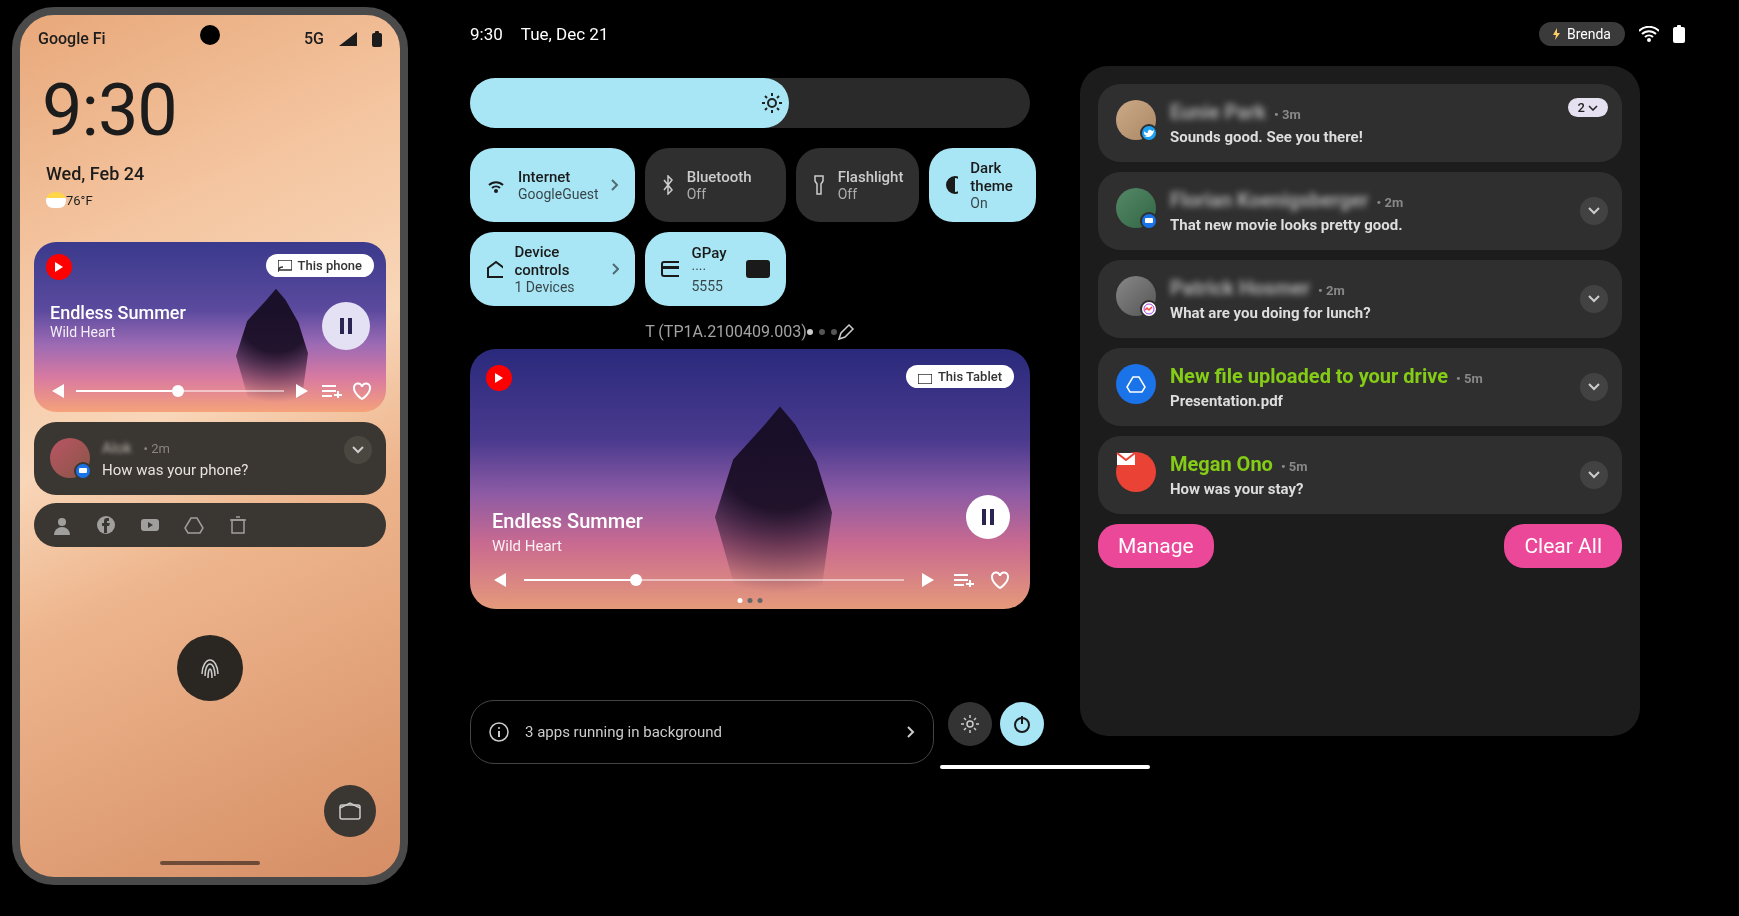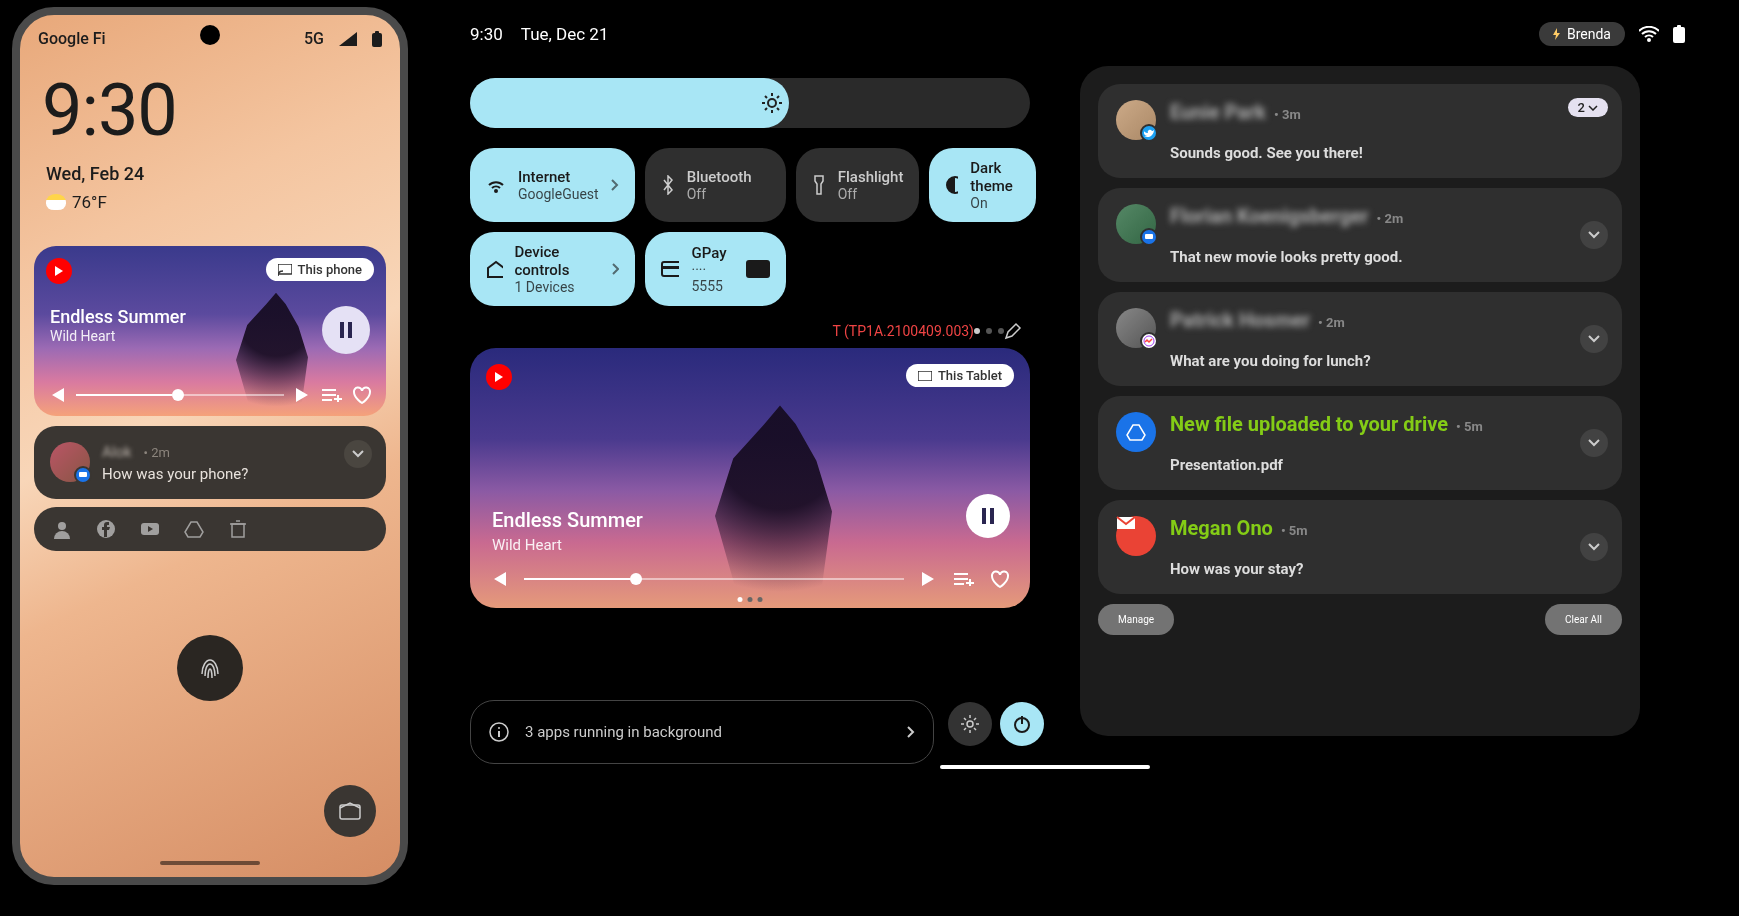--- a/index.html
+++ b/index.html
@@ -29,21 +29,21 @@
     width:20px; height:20px; border-radius:50%; background:#000;
   }
   .phone-statusbar {
     display:flex; justify-content:space-between; align-items:center;
     padding: 14px 18px 0; font-size:16px; font-weight:500;
   }
   .phone-status-right { display:flex; align-items:center; gap:15px; }
   .phone-clock { font-size:72px; font-weight:400; padding:20px 0 0 22px; letter-spacing:-1px; }
   .phone-date-row { display:flex; align-items:center; gap:14px; padding:10px 0 0 26px; }
   .phone-date { font-size:18px; font-weight:500; }
-  .phone-weather { display:flex; align-items:center; gap:6px; padding:8px 0 0 26px; font-size:17px;}
+  .phone-weather { display:flex; align-items:center; padding:8px 0 0 26px; font-size:13px;}
   .weather-icon { width:20px;height:16px;border-radius:50% 50% 40% 40%;background:linear-gradient(#ffd54a 40%,#fff 40%);}
 
   .phone-media {
     margin:34px 14px 0; border-radius:22px; height:170px;
     background: linear-gradient(180deg,#3a3a8c 0%,#5b4a9e 40%,#9b6ab4 60%,#d97aa0 80%,#f5a27a 100%);
     position:relative; color:#fff; overflow:hidden;
   }
   .silhouette {
     position:absolute; right:30px; bottom:0; width:160px; height:140px;
     background: radial-gradient(circle at 50% 30%, rgba(20,10,30,.9) 30%, transparent 70%);
@@ -110,32 +110,32 @@
   .brightness-icon{position:absolute;left:54%;top:50%;transform:translate(-50%,-50%);color:#222;}
 
   .tiles{display:grid;grid-template-columns:repeat(4,1fr);gap:10px;}
   .tile{height:74px;border-radius:24px;padding:0 16px;display:flex;align-items:center;gap:12px;background:#2f2f2f;color:#ccc;}
   .tile.active{background:#a8e6f5;color:#1a1a1a;}
   .tile-text .t1{font-size:15px;font-weight:500;}
   .tile-text .t2{font-size:14px;opacity:.8;}
   .tile .chev{margin-left:auto;opacity:.6;}
   .gpay-card{width:28px;height:18px;background:#1a1a1a;border-radius:3px;margin-left:auto;}
 
-  .build-row{display:flex;justify-content:flex-end;align-items:center;margin:16px 8px 8px;font-size:14px;color:#ef4444;}
+  .build-row{display:flex;justify-content:center;align-items:center;margin:16px 8px 8px;font-size:16px;color:#a3a3a3;}
   .dots{display:flex;gap:6px;}
   .dots span{width:6px;height:6px;border-radius:50%;background:#555;}
   .dots span.on{background:#ccc;}
 
   .tablet-media{
     border-radius:26px;height:260px;position:relative;color:#fff;overflow:hidden;
     background: linear-gradient(180deg,#2a2a7c 0%,#4a3a8e 35%,#8b5aa4 55%,#c96a90 75%,#e59a7a 100%);
   }
   .tablet-media .silhouette{right:120px;bottom:0;width:260px;height:230px;}
   .tablet-media .yt-badge{left:16px;top:16px;}
-  .tablet-media .cast-chip{right:16px;top:16px;}
+  .tablet-media .cast-chip{right:16px;top:16px;align-items:flex-end;}
   .tablet-media .title{position:absolute;left:22px;bottom:76px;font-size:20px;font-weight:500;}
   .tablet-media .artist{position:absolute;left:22px;bottom:54px;font-size:15px;opacity:.9;}
   .tablet-media .play-btn{right:20px;bottom:70px;top:auto;width:44px;height:44px;background:#fff;}
   .tablet-media .media-controls{bottom:20px;left:20px;right:20px;gap:16px;}
   .tablet-media .wave::after{width:28%;}
   .tablet-media .wave-knob{left:28%;}
   .media-dots{position:absolute;left:50%;transform:translateX(-50%);bottom:6px;display:flex;gap:5px;}
   .media-dots span{width:5px;height:5px;border-radius:50%;background:#666;}
   .media-dots span.on{background:#fff;}
 
@@ -159,25 +159,25 @@
   .n-card{background:#2f2f2f;border-radius:22px;padding:16px 18px;margin-bottom:10px;display:flex;gap:14px;position:relative;}
   .n-avatar{width:40px;height:40px;border-radius:50%;background:linear-gradient(135deg,#7a6,#568);flex-shrink:0;position:relative;}
   .n-avatar.icon{background:#1a73e8;display:flex;align-items:center;justify-content:center;}
   .n-avatar.gmail{background:#ea4335;}
   .n-avatar .app-dot{position:absolute;right:-2px;bottom:-2px;width:18px;height:18px;border-radius:50%;border:2px solid #2f2f2f;display:flex;align-items:center;justify-content:center;}
   .n-content{flex:1;font-weight:bold;}
   .n-head{display:flex;align-items:baseline;gap:8px;}
   .n-sender{font-size:20px;color:#84cc16;}
   .n-sender.blur{filter:blur(3px);color:#aaa;}
   .n-time{font-size:13px;color:#888;}
-  .n-msg{font-size:15px;color:#ddd;margin-top:20px;}
+  .n-msg{font-size:15px;color:#ddd;margin-top:4px;}
   .n-expand{position:absolute;right:14px;top:50%;transform:translateY(-50%);width:28px;height:28px;border-radius:50%;background:#424242;display:flex;align-items:center;justify-content:center;}
   .n-count-chip{position:absolute;right:14px;top:14px;background:#e5e1f0;color:#222;padding:2px 10px;border-radius:12px;font-size:13px;font-weight:500;display:flex;align-items:center;gap:3px;}
   .notif-actions{display:flex;justify-content:space-between;margin-top:6px;}
-  .pill-btn{background:#737373;padding:10px 20px;border-radius:20px;font-size:10px;}
+  .pill-btn{background:#ec4899;padding:10px 20px;border-radius:20px;font-size:21px;}
 
   svg{display:block;}
 </style>
 </head>
 <body>
 
 <div class="phone">
   <div class="phone-camera"></div>
   <div class="phone-statusbar">
     <span>Google Fi</span>

